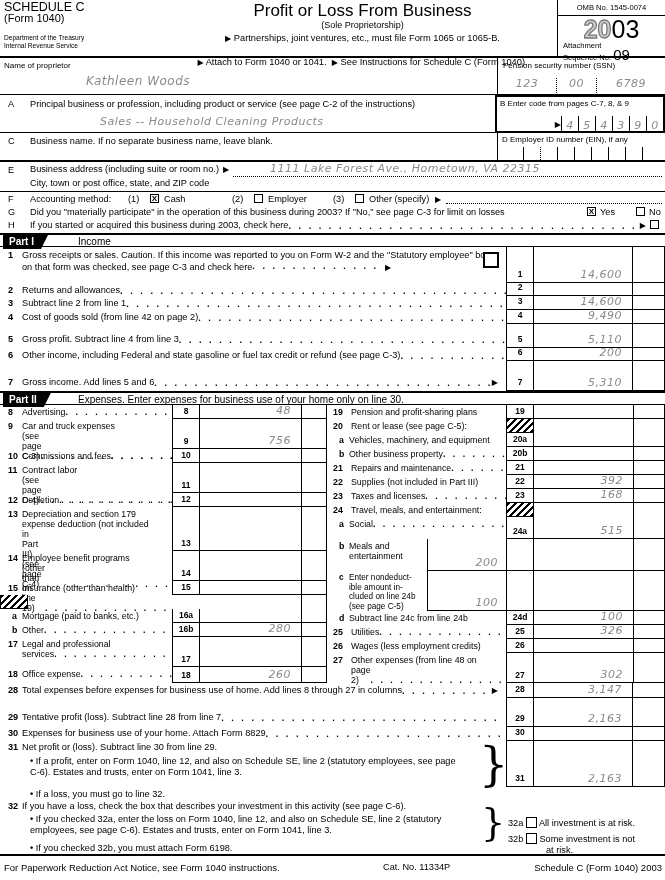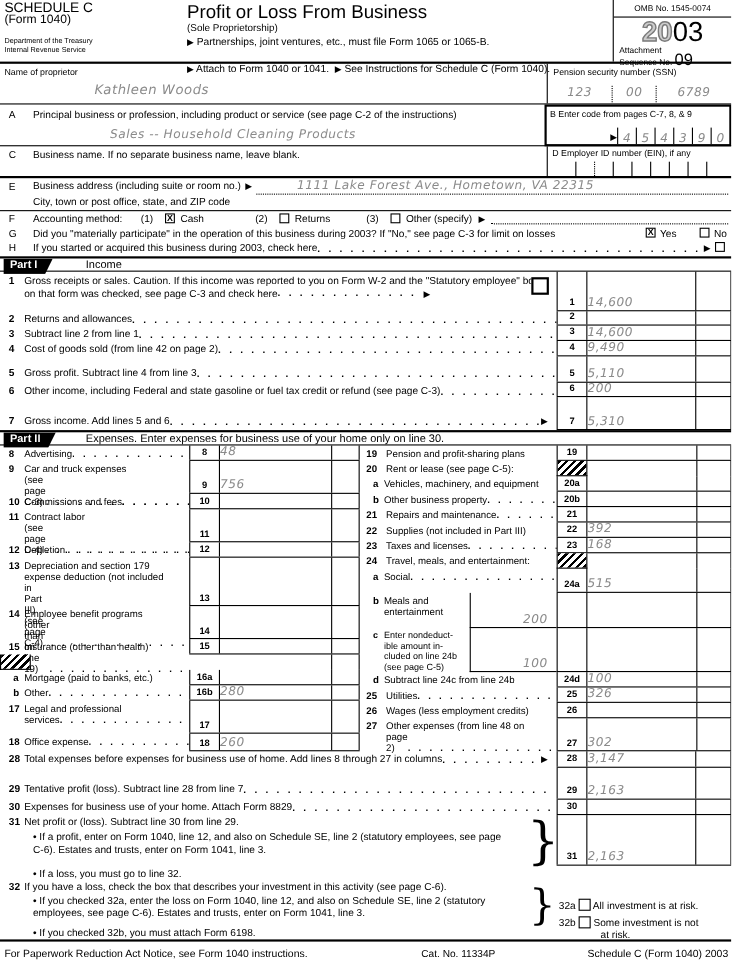--- a/index.html
+++ b/index.html
@@ -25,21 +25,21 @@
   .band{position:absolute;left:0;right:0}
   
   .grow{display:flex}
   .elbl{display:flex;align-items:flex-start;padding-top:2px}
   .vb>.elbl{align-items:flex-end;padding-bottom:3px}
   .ecells{flex:1;display:flex;border-bottom:1px solid #000}
   .mrg>.ecells{border-bottom:none}
   .mrg .enum{border-bottom:1px solid #000}
   .enum{width:28px;border-left:1px solid #000;border-right:1px solid #000;display:flex;
         align-items:flex-end;justify-content:center;font-weight:bold;font-size:8.5px;padding-bottom:2px}
-  .eamt{flex:1;display:flex;align-items:flex-end;padding:0 10px 2px 0}
+  .eamt{flex:1;display:flex;align-items:flex-end;justify-content:flex-end;padding:0 10px 2px 0}
   .ects{border-left:1px solid #000;border-right:1px solid #000}
   .part1 .elbl,.sum .elbl{width:506px}
   .part1 .ects,.sum .ects{width:33px}
   .colL .elbl{width:172px}
   .colL .ects{width:26px}
   .colR .elbl{width:179px}
   .colR .ects{width:32px}
   .colL,.colR{font-size:8.8px;line-height:10px}
   .lno{font-weight:bold;flex:none;width:22px;padding-left:8px}
   .colR .lno{width:24px;padding-left:6px}
@@ -61,21 +61,21 @@
 
   <div class="band" style="top:0;height:58px;border-bottom:2px solid #000">
     <div class="abs" style="left:4px;top:2px;width:165px">
       <div class="b" style="font-size:12.5px">SCHEDULE C</div>
       <div class="b" style="font-size:11px">(Form 1040)</div>
       <div style="font-size:6.6px;line-height:7.5px;margin-top:10px">
         <div>Department of the Treasury</div>
         <div>Internal Revenue Service</div>
       </div>
     </div>
-    <div class="abs" style="left:170px;top:1px;width:385px;">
+    <div class="abs" style="left:170px;top:1px;width:385px;text-align:center">
       <div class="b" style="font-size:17px;line-height:19px">Profit or Loss From Business</div>
       <div style="font-size:9px">(Sole Proprietorship)</div>
       <div class="b" style="font-size:9.3px;margin-top:2px"><span class="arw"></span> <span>Partnerships, joint ventures, etc., must file Form 1065 or 1065-B.</span></div>
       <div class="b" style="font-size:9.3px;margin-top:13px"><span class="arw"></span> <span>Attach to Form 1040 or 1041.</span>&nbsp;&nbsp;<span class="arw"></span> <span>See Instructions for Schedule C (Form 1040).</span></div>
     </div>
     <div class="abs" style="left:557px;top:0;right:0;bottom:0;border-left:1px solid #000">
       <div style="font-size:7.6px;text-align:center;border-bottom:1px solid #000;padding:2px 0">OMB No. 1545-0074</div>
       <div style="text-align:center;font-size:25px;line-height:24px;margin-top:1px"><span style="color:#cccccc;-webkit-text-stroke:1.3px #7a7a7a;font-weight:bold">20</span><span class="b">03</span></div>
       <div style="font-size:7.6px;line-height:8.5px;padding-left:5px;margin-top:1px">
         <div>Attachment</div>
@@ -145,21 +145,21 @@
   </div>
 
   <div class="band" style="top:192px;height:14px">
     <span class="abs b" style="left:8px;top:2px">F</span>
     <span class="abs" style="left:30px;top:2px">Accounting method:</span>
     <span class="abs" style="left:128px;top:2px">(1)</span>
     <span class="cb abs" style="left:150px;top:2px">X</span>
     <span class="abs" style="left:164px;top:2px">Cash</span>
     <span class="abs" style="left:232px;top:2px">(2)</span>
     <span class="cb abs" style="left:254px;top:2px"></span>
-    <span class="abs" style="left:268px;top:2px">Returns</span>
+    <span class="abs" style="left:268px;top:2px">Employer</span>
     <span class="abs" style="left:333px;top:2px">(3)</span>
     <span class="cb abs" style="left:355px;top:2px"></span>
     <span class="abs" style="left:369px;top:2px">Other (specify)</span>
     <span class="arw abs" style="left:435px;top:2px"></span>
     <span class="abs" style="left:446px;right:3px;top:0;height:12px;border-bottom:1.5px dotted #000"></span>
   </div>
 
   <div class="band" style="top:206px;height:13px">
     <span class="abs b" style="left:8px;top:1px">G</span>
     <span class="abs" style="left:30px;top:1px">Did you "materially participate" in the operation of this business during 2003? If "No," see page C-3 for limit on losses</span>

